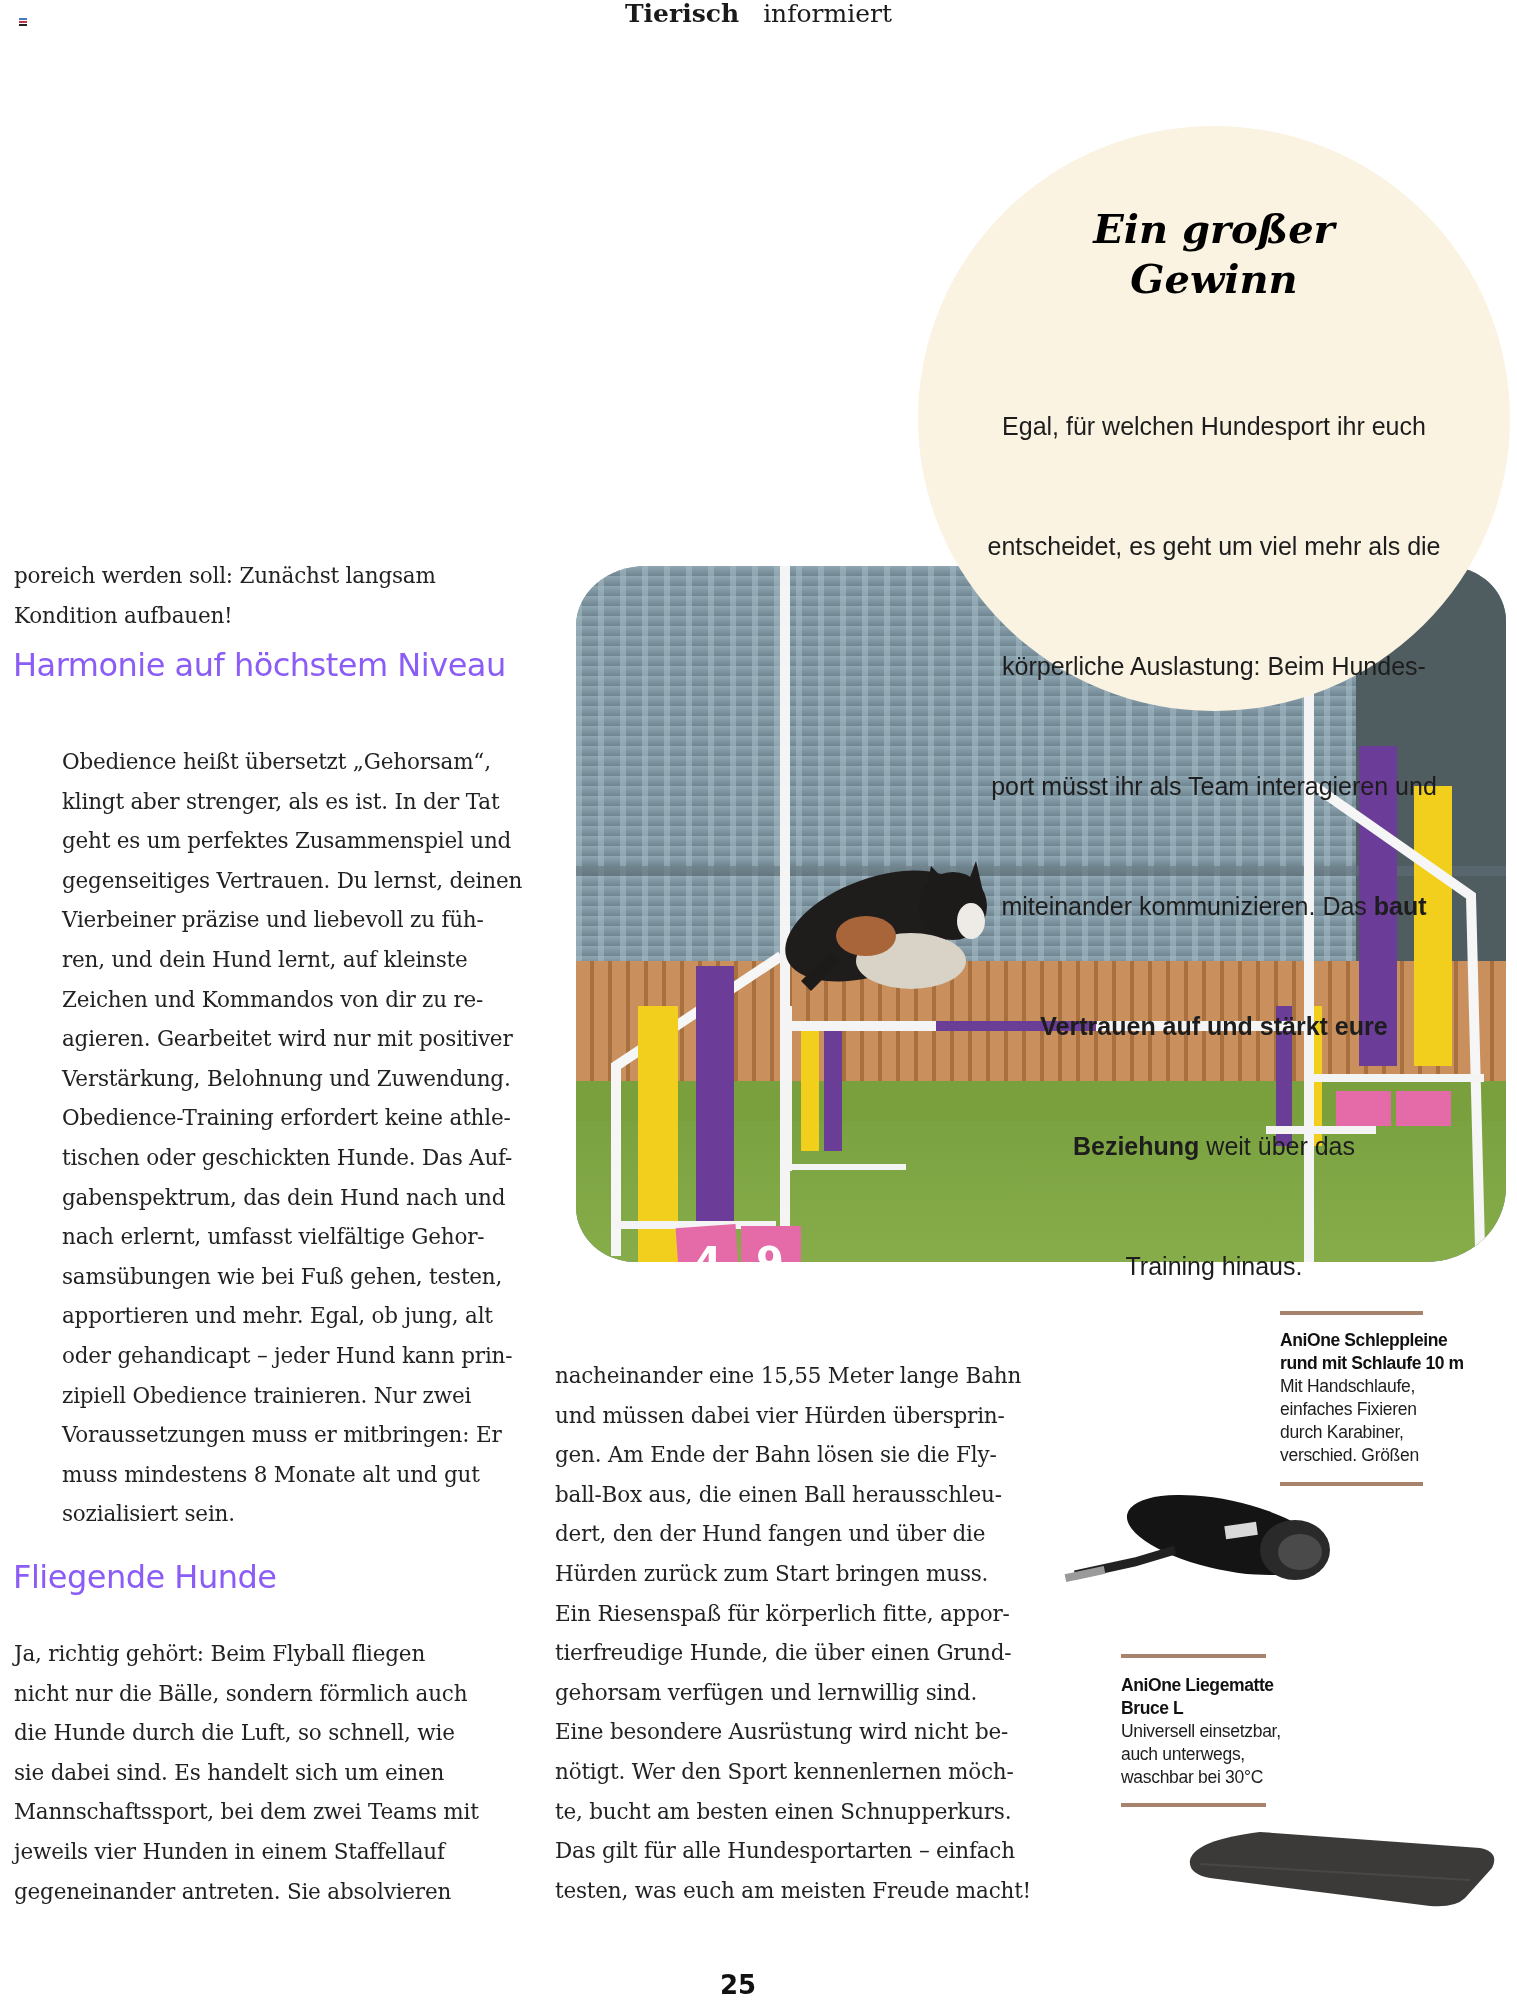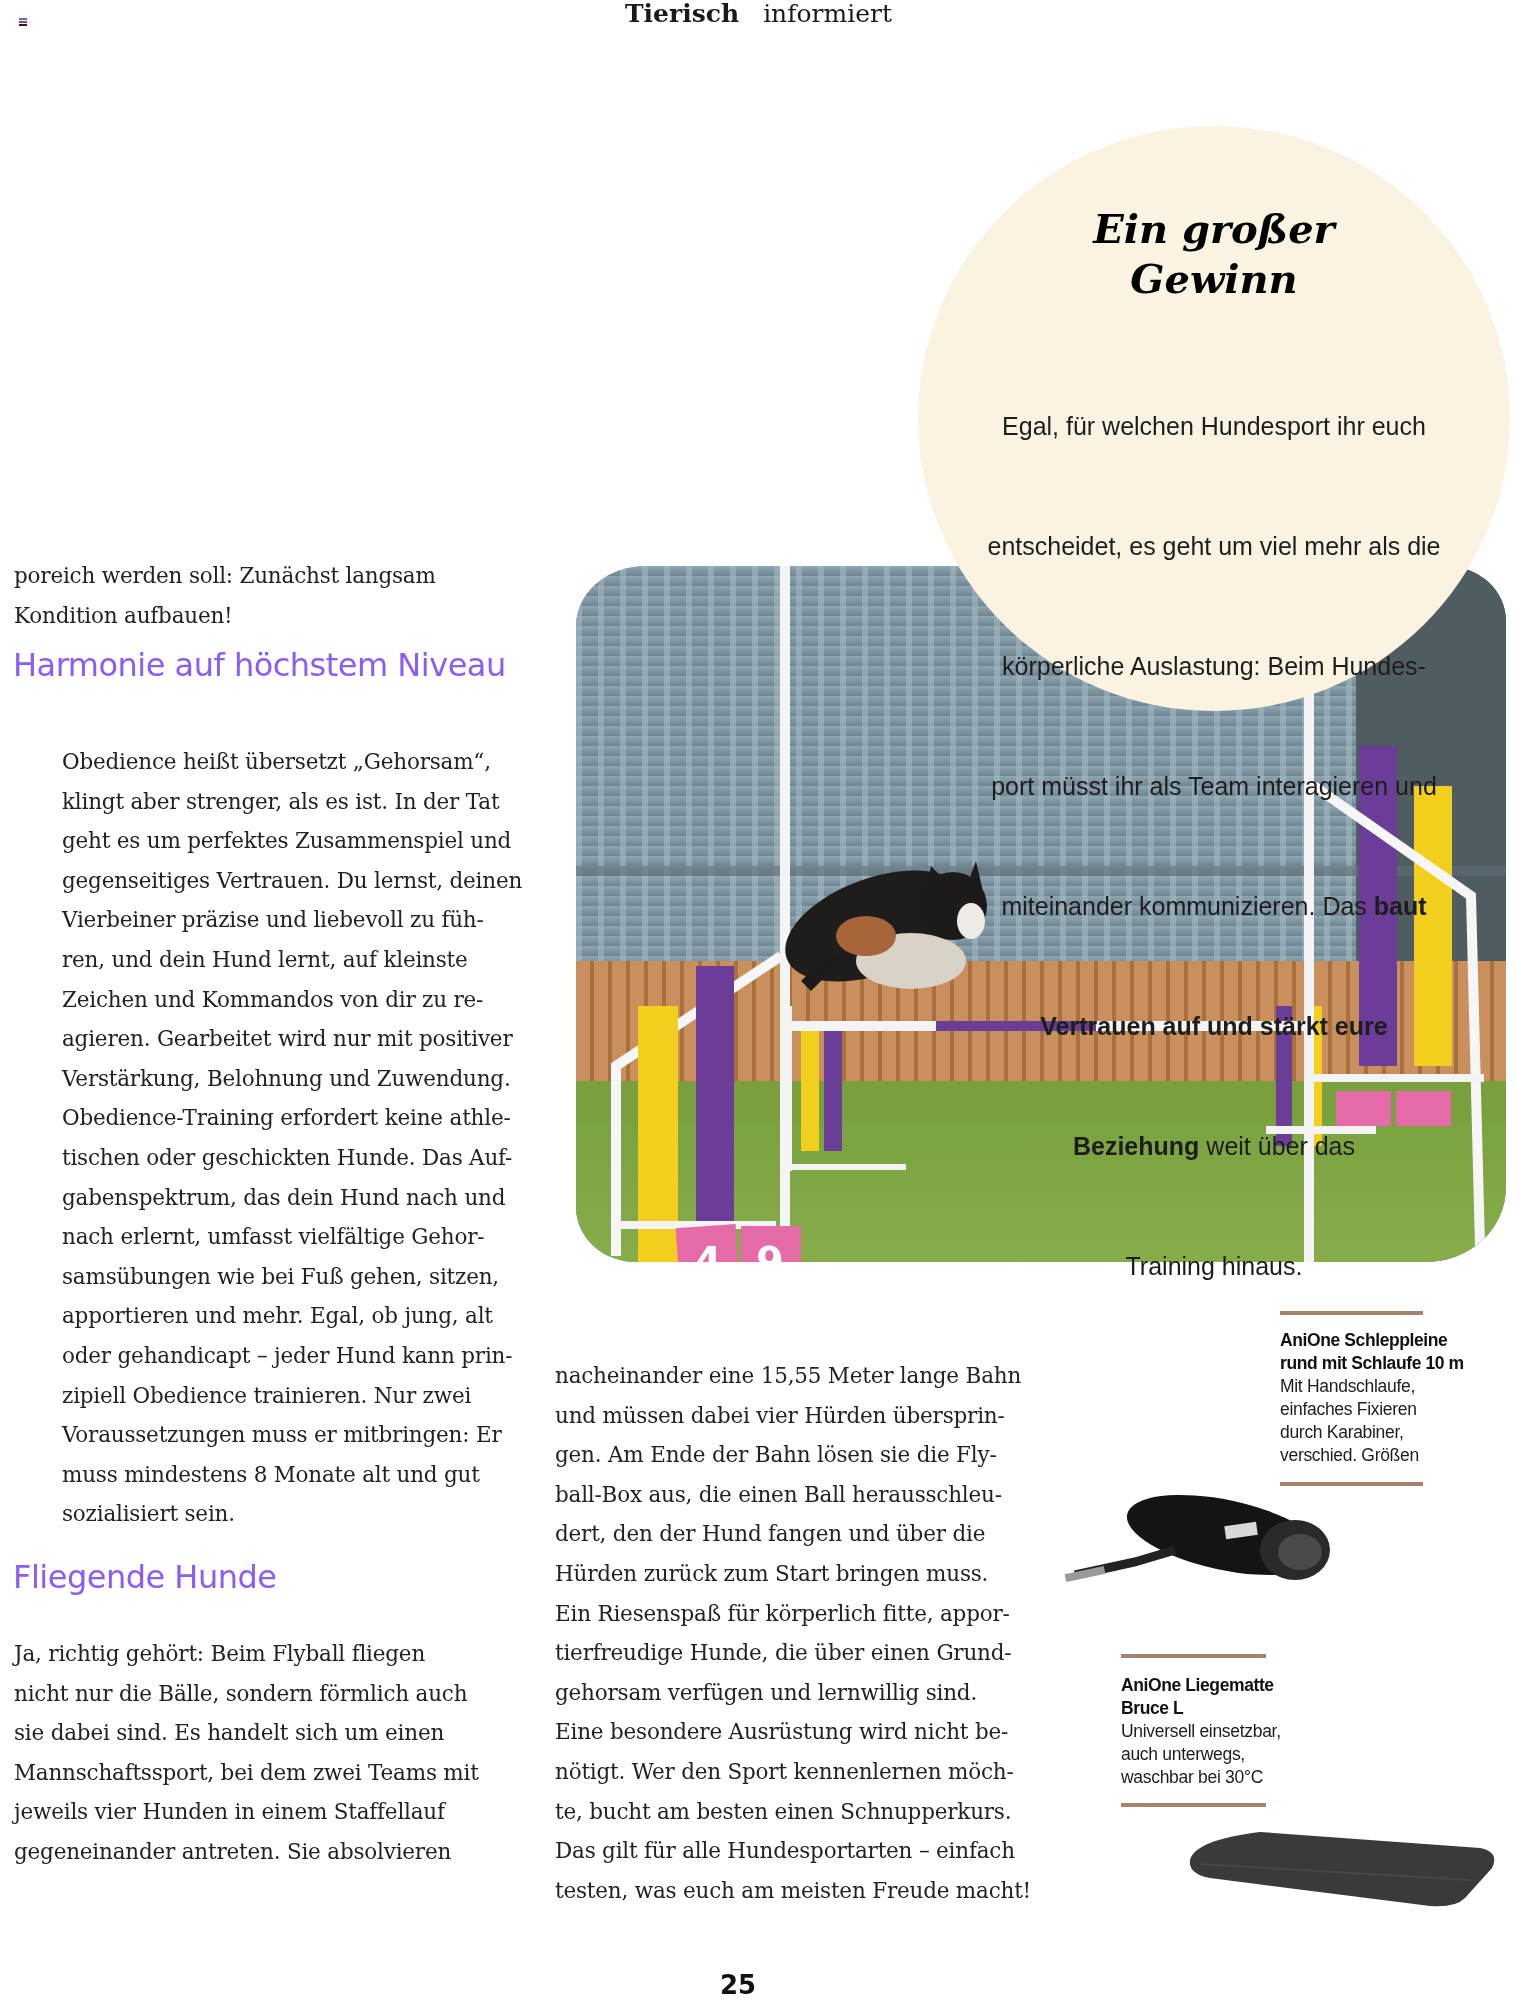--- a/index.html
+++ b/index.html
@@ -49,34 +49,35 @@
   <p>gegenseitiges Vertrauen. Du lernst, deinen</p>
   <p>Vierbeiner präzise und liebevoll zu füh-</p>
   <p>ren, und dein Hund lernt, auf kleinste</p>
   <p>Zeichen und Kommandos von dir zu re-</p>
   <p>agieren. Gearbeitet wird nur mit positiver</p>
   <p>Verstärkung, Belohnung und Zuwendung.</p>
   <p>Obedience-Training erfordert keine athle-</p>
   <p>tischen oder geschickten Hunde. Das Auf-</p>
   <p>gabenspektrum, das dein Hund nach und</p>
   <p>nach erlernt, umfasst vielfältige Gehor-</p>
-  <p>samsübungen wie bei Fuß gehen, sitzen,</p>
+  <p>samsübungen wie bei Fuß gehen, testen,</p>
   <p>apportieren und mehr. Egal, ob jung, alt</p>
   <p>oder gehandicapt – jeder Hund kann prin-</p>
   <p>zipiell Obedience trainieren. Nur zwei</p>
   <p>Voraussetzungen muss er mitbringen: Er</p>
   <p>muss mindestens 8 Monate alt und gut</p>
   <p>sozialisiert sein.</p>
 </div>
 
 <div class="abs h2" style="left:13px; top:1557px;">Fliegende Hunde</div>
 
 <div class="abs col" style="left:14px; top:1634px; width:500px;">
   <p>Ja, richtig gehört: Beim Flyball fliegen</p>
   <p>nicht nur die Bälle, sondern förmlich auch</p>
+  <p>die Hunde durch die Luft, so schnell, wie</p>
   <p>sie dabei sind. Es handelt sich um einen</p>
   <p>Mannschaftssport, bei dem zwei Teams mit</p>
   <p>jeweils vier Hunden in einem Staffellauf</p>
   <p>gegeneinander antreten. Sie absolvieren</p>
 </div>
 
 <div class="abs col" style="left:555px; top:1356px; width:520px;">
   <p>nacheinander eine 15,55 Meter lange Bahn</p>
   <p>und müssen dabei vier Hürden übersprin-</p>
   <p>gen. Am Ende der Bahn lösen sie die Fly-</p>

